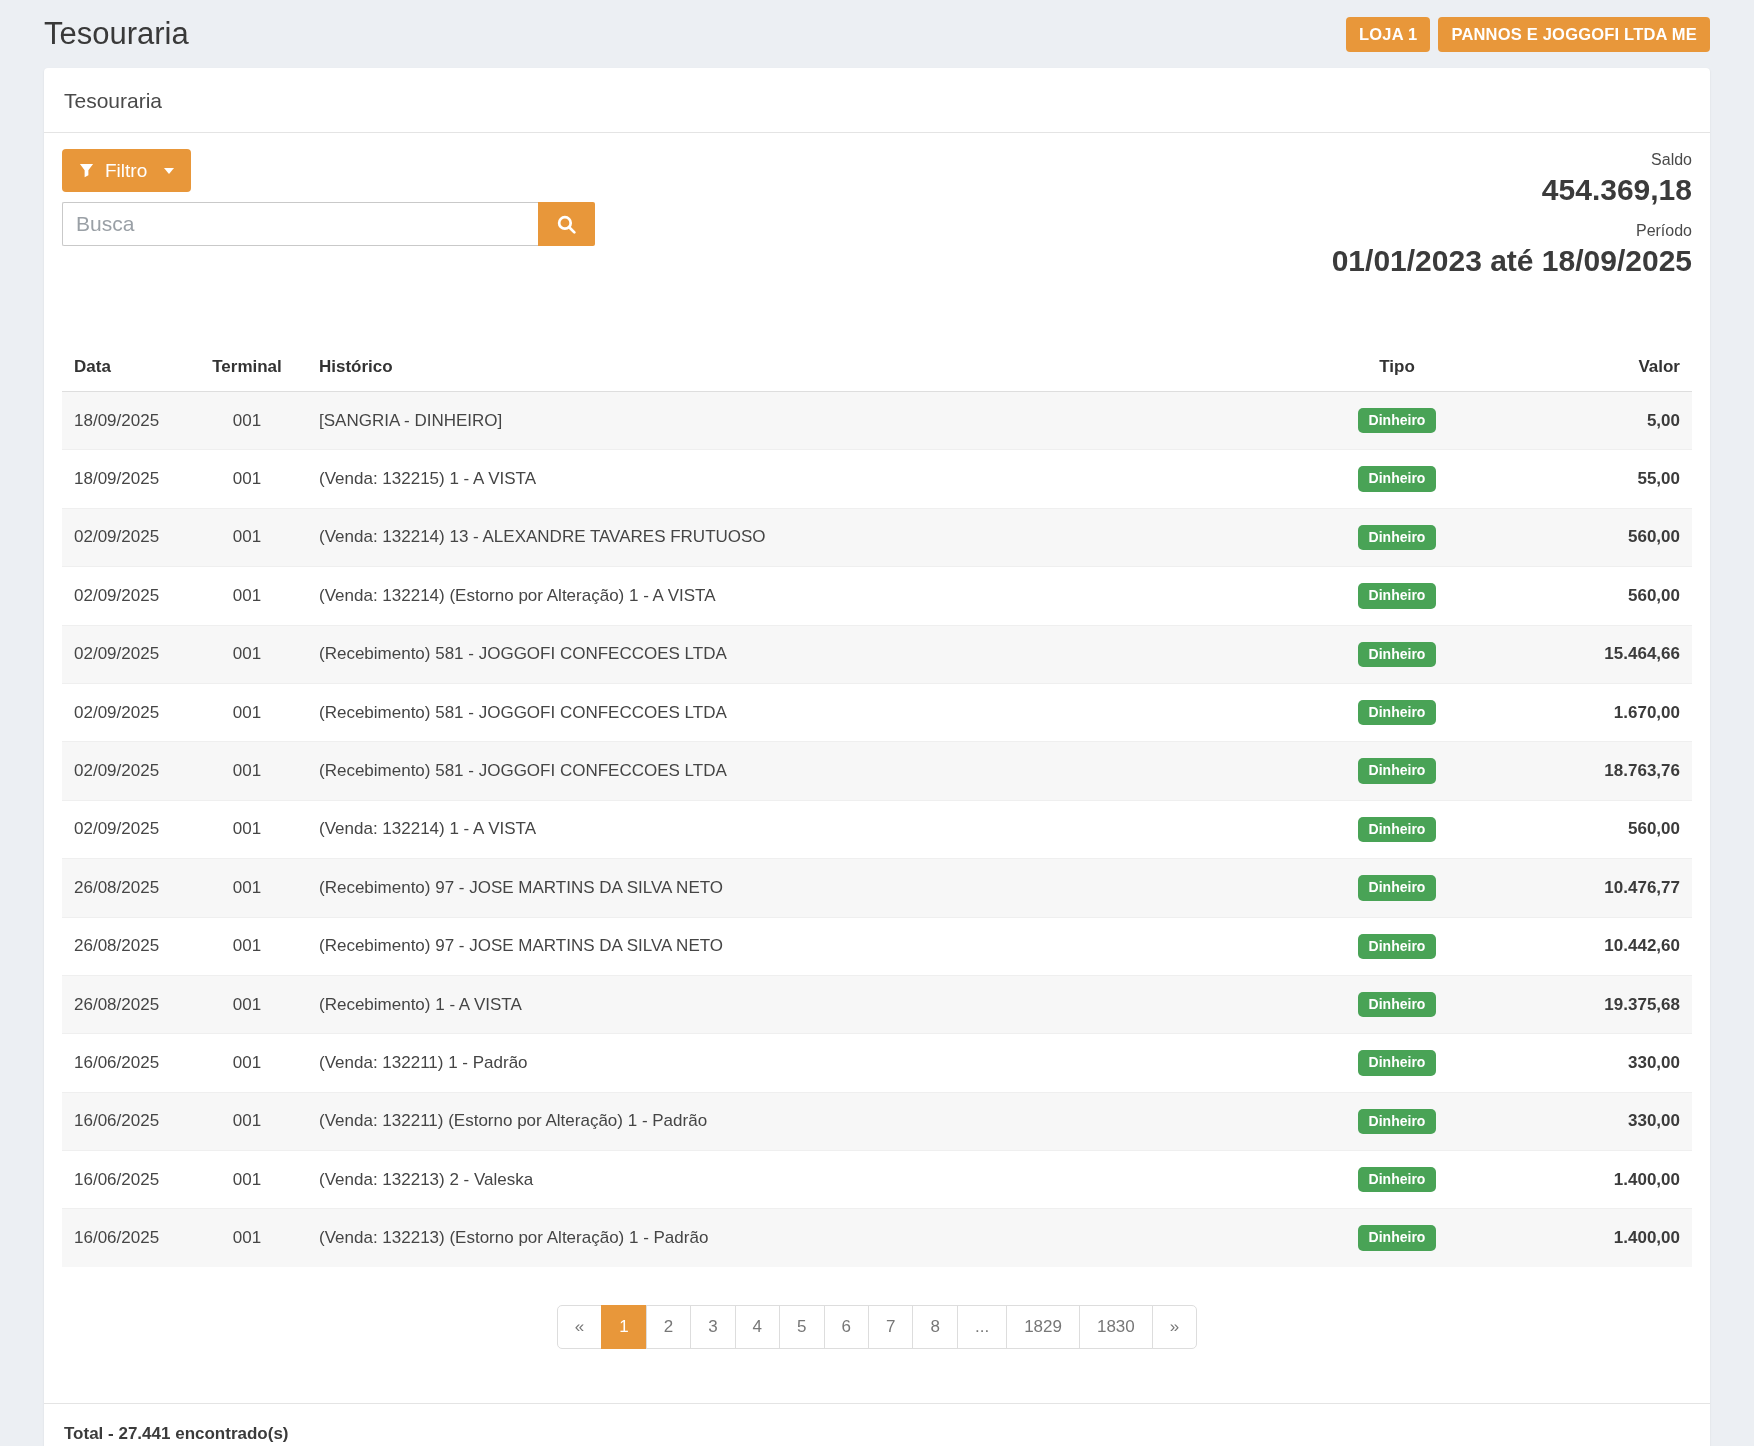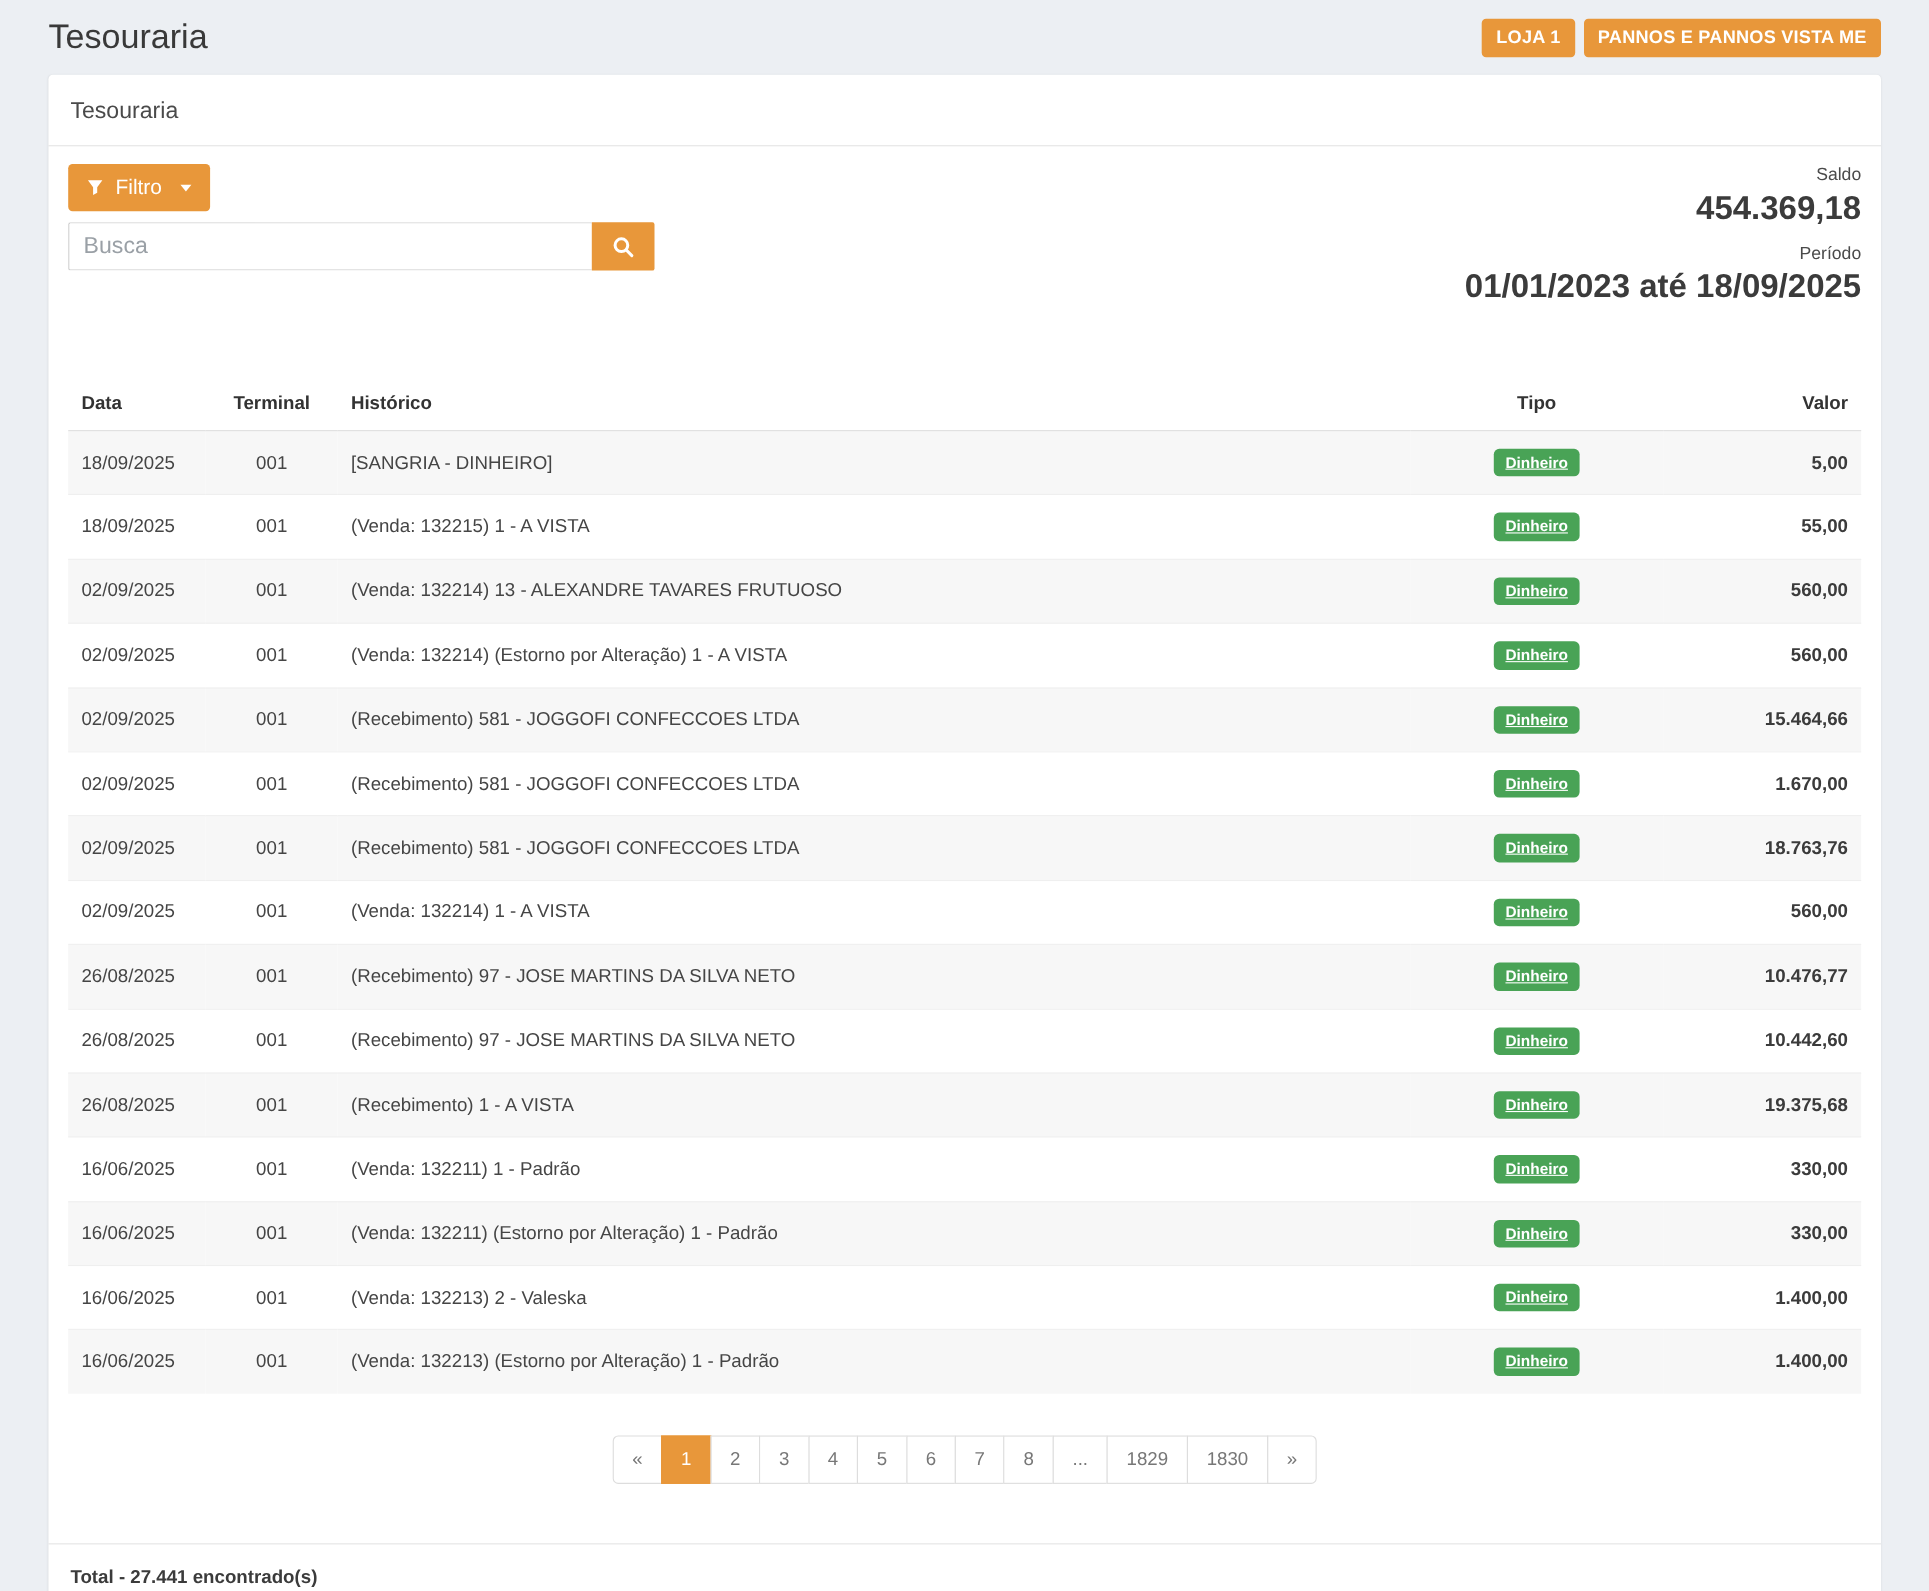--- a/index.html
+++ b/index.html
@@ -162,21 +162,20 @@
   td.c-right{font-weight:700;color:var(--dark);}
   .badge{
     display:inline-block;
     background:var(--green);
     color:#fff;
     font-size:14px;
     font-weight:700;
     padding:5px 11px;
     border-radius:5px;
     line-height:1.1;
-    text-decoration:underline;
   }
 
   
   .pagination-wrap{
     display:flex;
     justify-content:center;
     margin-top:38px;
   }
   .pagination{display:flex;}
   .page-item{
@@ -211,21 +210,21 @@
 </style>
 </head>
 <body>
 
 <div class="page">
 
   <div class="topbar">
     <h1 class="page-title">Tesouraria</h1>
     <div class="topbar-buttons">
       <button class="pill-btn">LOJA 1</button>
-      <button class="pill-btn">PANNOS E PANNOS VISTA ME</button>
+      <button class="pill-btn">PANNOS E JOGGOFI LTDA ME</button>
     </div>
   </div>
 
   <div class="card">
     <div class="card-header">Tesouraria</div>
 
     <div class="card-body">
 
       <div class="toolbar">
         <div class="filter-search">

